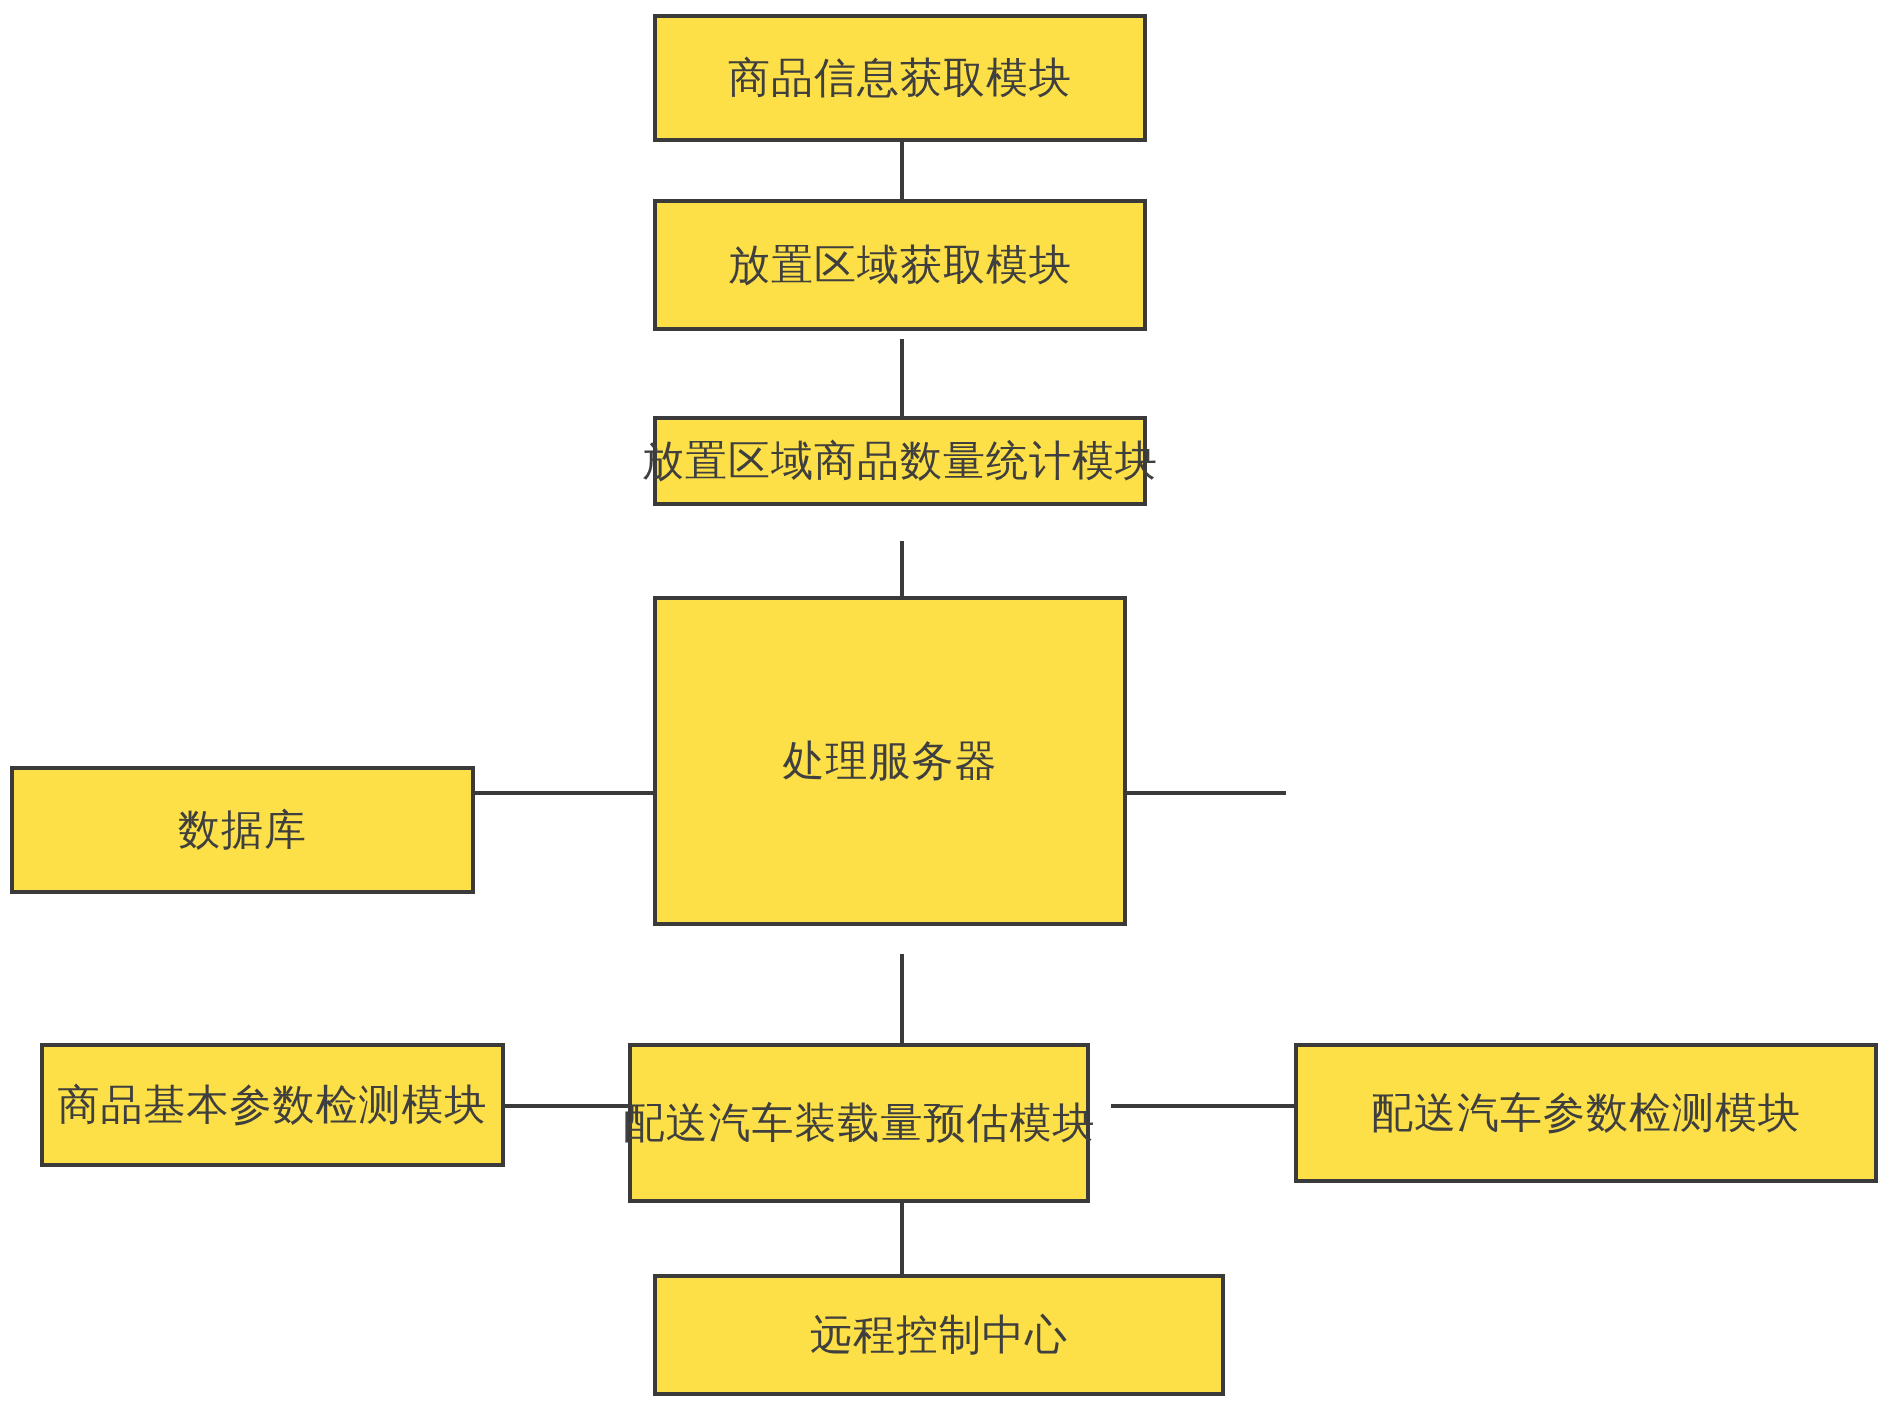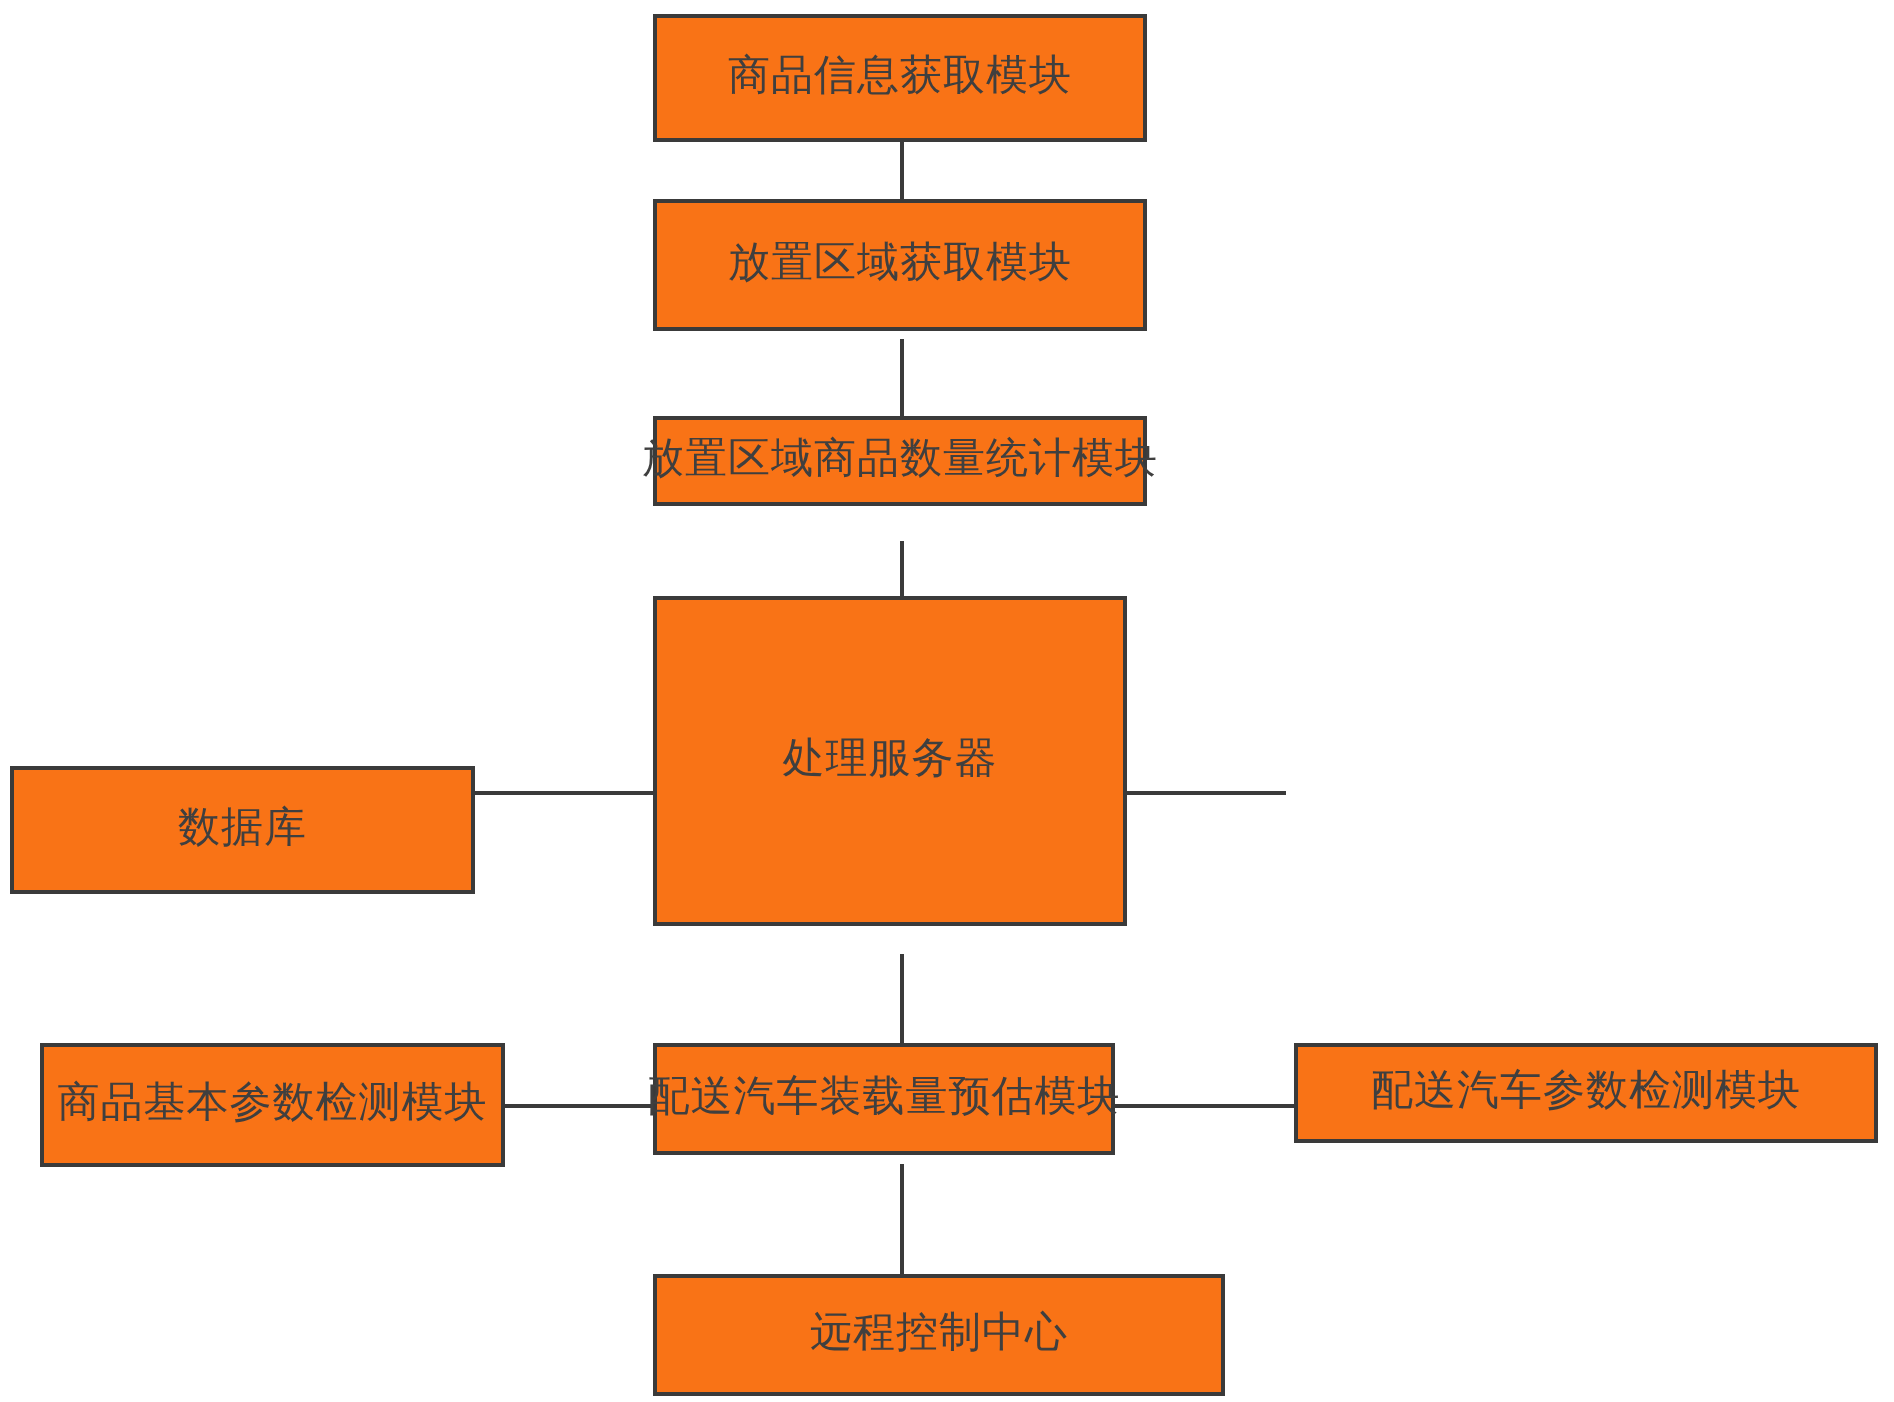--- a/index.html
+++ b/index.html
@@ -13,27 +13,26 @@
     width: 1894px;
     height: 1402px;
     background: #ffffff;
     overflow: hidden;
     font-family: "Liberation Sans", "DejaVu Sans", sans-serif;
   }
   .node {
     position: absolute;
     box-sizing: border-box;
     border: 4px solid #3a3a3a;
-    background: #f97316;
+    background: #fde047;
     display: flex;
     align-items: center;
     justify-content: center;
     text-align: center;
     z-index: 2;
-    font-family: Liberation Mono, monospace;
   }
   .node-label {
     font-size: 42px;
     line-height: 1.15;
     color: #3f3f3f;
     letter-spacing: 1px;
     white-space: nowrap;
     font-weight: 400;
   }
   .conn {
@@ -85,25 +84,25 @@
 
   <div class="node" style="left:10px; top:730px; width:465px; height:128px;margin-top:36px;">
     <span class="node-label">数据库</span>
   </div>
 
 
   <div class="node" style="left:10px; top:1043px; width:465px; height:124px;margin-left:30px;">
     <span class="node-label">商品基本参数检测模块</span>
   </div>
 
-  <div class="node" style="left:653px; top:1043px; width:462px; height:112px;">
+  <div class="node" style="left:628px; top:1043px; width:462px; height:160px;">
     <span class="node-label">配送汽车装载量预估模块</span>
   </div>
 
-  <div class="node" style="left:1294px; top:1043px; width:584px; height:100px;">
+  <div class="node" style="left:1294px; top:1043px; width:584px; height:140px;">
     <span class="node-label">配送汽车参数检测模块</span>
   </div>
 
   <div class="node" style="left:653px; top:1274px; width:572px; height:122px;">
     <span class="node-label">远程控制中心</span>
   </div>
 
 </div>
 
 </body></html>

